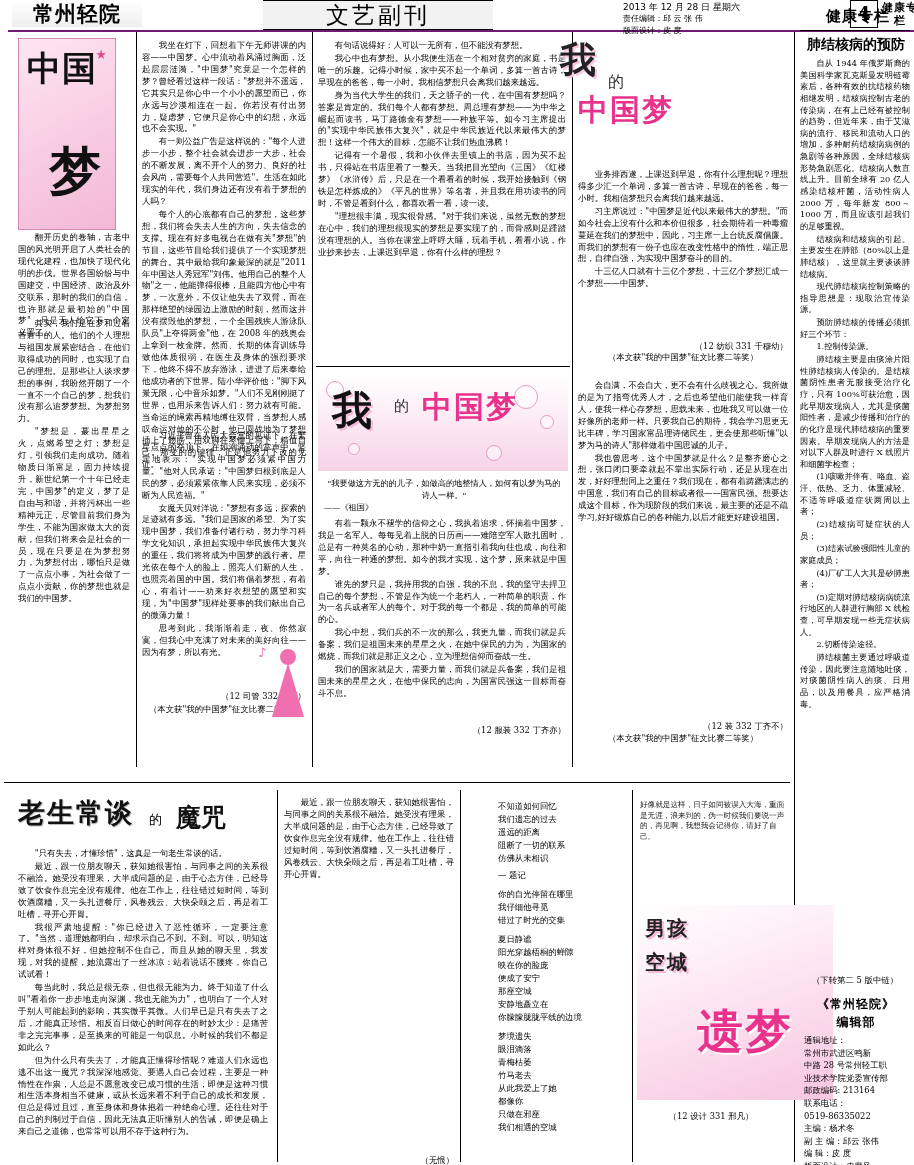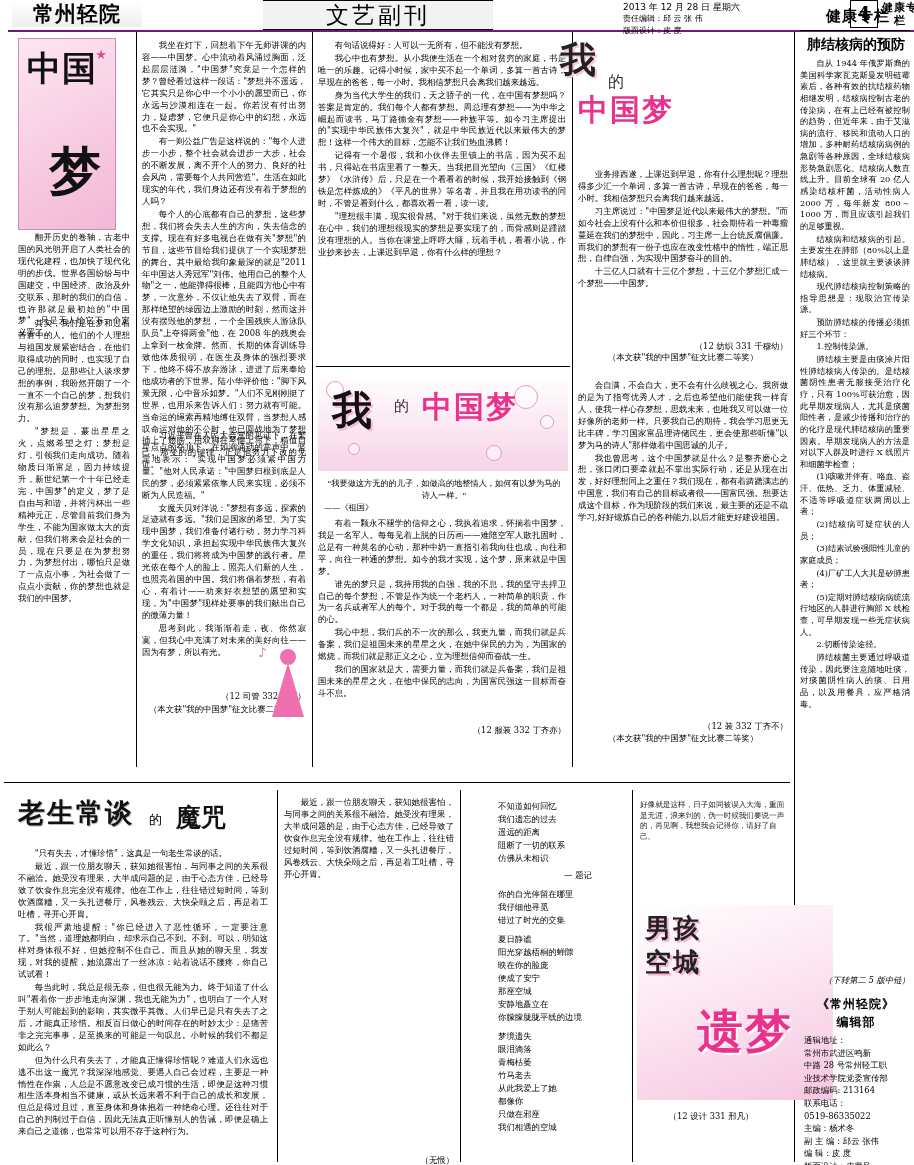--- a/index.html
+++ b/index.html
@@ -77,21 +77,21 @@
   .art-laosheng .t{position:absolute;left:0;top:0;font-size:27px;font-weight:bold;
     font-family:"DejaVu Serif","Liberation Serif",serif;letter-spacing:2px;color:#111;
     text-shadow:1px 1px 0 #bbb;}
   .art-laosheng .t2{position:absolute;left:158px;top:6px;font-size:25px;font-weight:bold;
     font-family:"DejaVu Serif","Liberation Serif",serif;color:#111;}
   .art-laosheng .de{position:absolute;left:131px;top:16px;font-size:13px;}
 
   
   .art-poem{position:absolute;left:637px;top:905px;width:196px;height:195px;overflow:hidden;
     background:linear-gradient(160deg,#ffffff 0%,#fde9f3 40%,#f6c6e0 100%);}
-  .art-poem .v1{position:absolute;left:8px;top:6px;font-size:26px;font-weight:bold;color:#222;
+  .art-poem .v1{position:absolute;left:8px;top:6px;font-size:20px;font-weight:bold;color:#222;
     font-family:"DejaVu Serif","Liberation Serif",serif;line-height:34px;letter-spacing:2px;
     text-shadow:2px 2px 0 #f6b4d6;}
   .art-poem .v2{position:absolute;left:60px;top:96px;font-size:46px;font-weight:bold;color:#e8328c;
     font-family:"DejaVu Serif","Liberation Serif",serif;letter-spacing:2px;
     text-shadow:2px 2px 0 #ffffff;}
 
   
   .health-hd{position:absolute;left:806px;top:4px;width:104px;height:24px;
     font-size:15px;font-weight:bold;letter-spacing:1px;text-align:center;line-height:24px;
     font-family:"DejaVu Serif","Liberation Serif",serif;}
@@ -248,21 +248,21 @@
     <p>最近，跟一位朋友聊天，获知她很害怕，与同事之间的关系很不融洽。她受没有理果，大半成问题的是，由于心态方佳，已经导致了饮食作息完全没有规律。他在工作上，往往错过短时间，等到饮酒腐糟，又一头扎进餐厅，风卷残云、大快朵颐之后，再是着工吐槽，寻开心开胃。</p>
   </div>
   <div class="sig" style="position:absolute;left:284px;top:1142px;width:170px;margin-top:13px;">（无恨）</div>
 
   <div class="poemline" style="position:absolute;left:466px;top:800px;width:160px;margin-left:32px;">
     <div>不知道如何回忆</div>
     <div>我们遗忘的过去</div>
     <div>遥远的距离</div>
     <div>阻断了一切的联系</div>
     <div>仿佛从未相识</div>
-    <div style="text-align:center;margin-top:4px;">— 题记</div>
+    <div style="text-align:left;margin-top:4px;">— 题记</div>
     <div style="height:6px;"></div>
     <div>你的自光停留在哪里</div>
     <div>我仔细他寻觅</div>
     <div>错过了时光的交集</div>
     <div style="height:6px;"></div>
     <div>夏日静谧</div>
     <div>阳光穿越梧桐的蝉隙</div>
     <div>映在你的脸庞</div>
     <div>便成了安宁</div>
     <div>那座空城</div>
@@ -299,21 +299,21 @@
     <p>1.控制传染源。</p>
     <p>肺结核主要是由痰涂片阳性肺结核病人传染的。是结核菌阴性患者无服接受治疗化疗，只有 100%可获治愈，因此早期发现病人，尤其是痰菌阳性者，是减少传播和治疗的的化疗是现代肺结核病的重要因素。早期发现病人的方法是对以下人群及时进行 X 线照片和细菌学检查；</p>
     <p>(1)咳嗽并伴有、咯血、盗汗、低热、乏力、体重减轻、不适等呼吸道症状两周以上者；</p>
     <p>(2)结核病可疑症状的人员；</p>
     <p>(3)结素试验强阳性儿童的家庭成员；</p>
     <p>(4)厂矿工人大其是矽肺患者；</p>
     <p>(5)定期对肺结核病病统流行地区的人群进行胸部 X 线检查，可早期发现一些无症状病人。</p>
     <p>2.切断传染途径。</p>
     <p>肺结核菌主要通过呼吸道传染，因此要注意随地吐痰，对痰菌阴性病人的痰、日用品，以及用餐具，应严格消毒。</p>
   </div>
-  <div class="sig" style="position:absolute;left:800px;top:972px;width:110px;font-style:italic;">（下转第二 5 版中链）</div>
+  <div class="sig" style="position:absolute;left:800px;top:972px;width:110px;text-align:center;">（下转第二 5 版中链）</div>
 
   <div class="edbox">
     <div class="name">《常州轻院》</div>
     <div class="sub">编辑部</div>
     <div class="row">通辑地址：</div>
     <div class="row">常州市武进区鸣新</div>
     <div class="row">中路 28 号常州轻工职</div>
     <div class="row">业技术学院党委宣传部</div>
     <div class="row">邮政编码: 213164</div>
     <div class="row">联系电话：</div>

